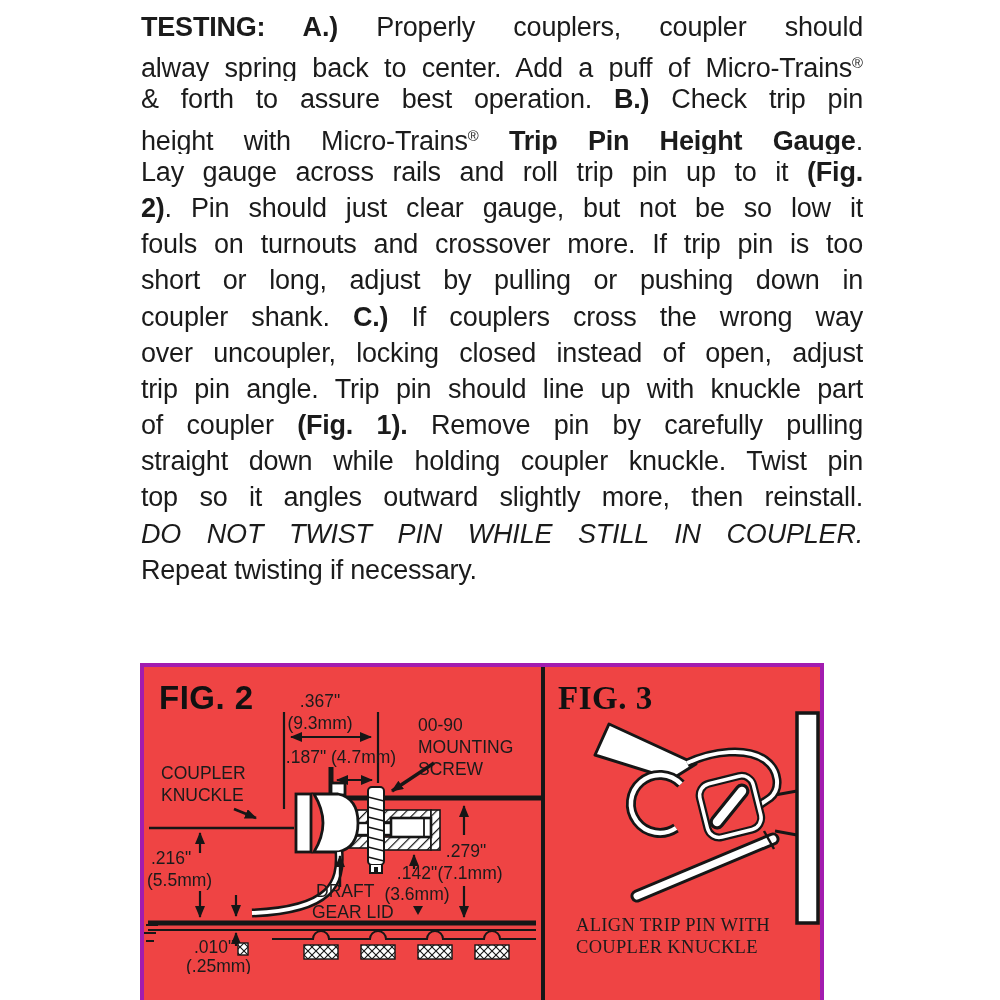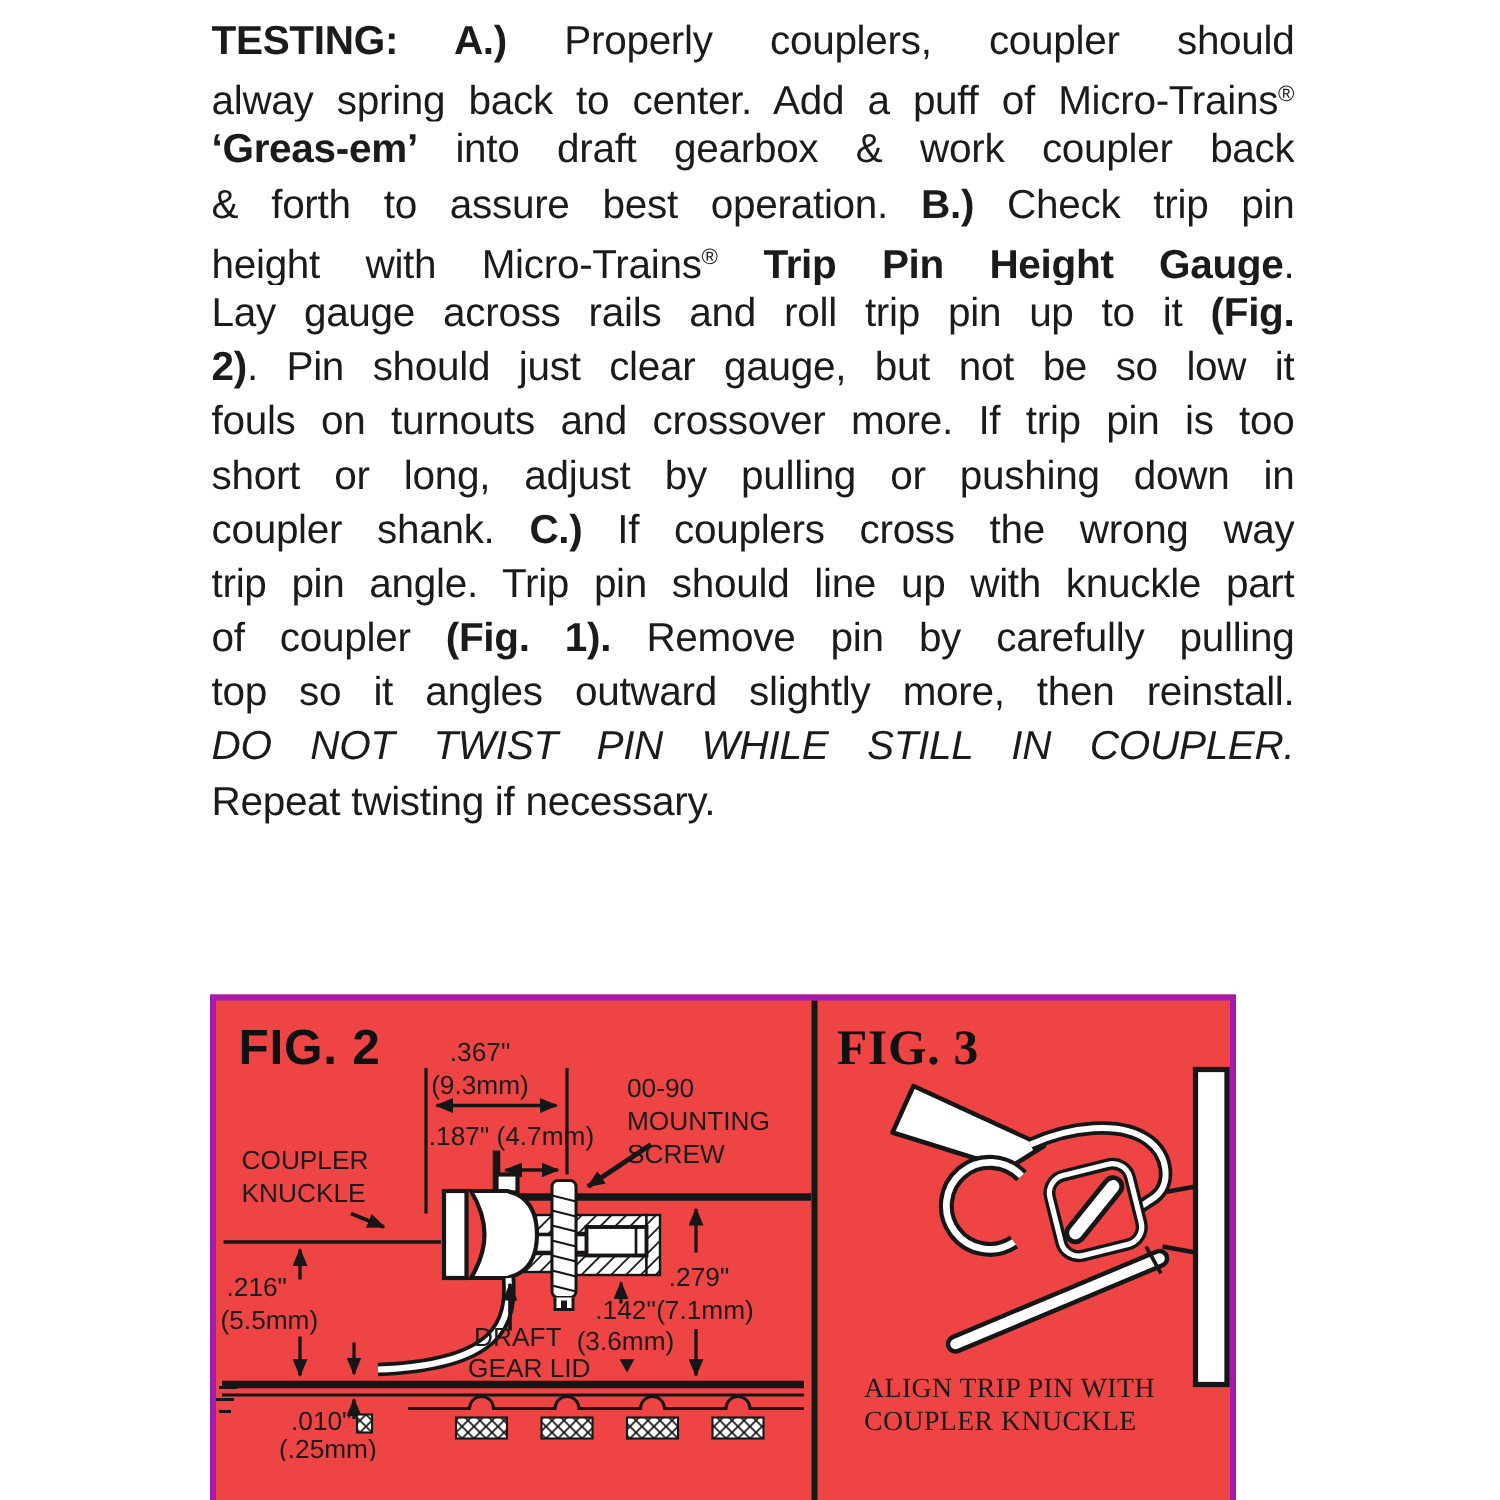--- a/index.html
+++ b/index.html
@@ -39,30 +39,31 @@
   .figcaption{font-size:18.5px;fill:#1b1b1b;letter-spacing:0.3px;}
   .ln{stroke:#161616;fill:none;}
   .fw{fill:#ffffff;}
 </style>
 </head>
 <body>
 
 <div class="article">
     <div class="tline"><span class="sb">TESTING: A.) </span><span class="sn">Properly couplers, coupler should</span></div>
     <div class="tline"><span class="sn">alway spring back to center. Add a puff of Micro-Trains</span><span class="sr">®</span></div>
-    <div class="tline"><span class="sb">‘Greas-em’</span><span class="sn"> into draft gearbox &amp; work coupler back</span></div>
     <div class="tline"><span class="sn">&amp; forth to assure best operation. </span><span class="sb">B.)</span><span class="sn"> Check trip pin</span></div>
     <div class="tline"><span class="sn">height with Micro-Trains</span><span class="sr">®</span><span class="sn"> </span><span class="sb">Trip Pin Height Gauge</span><span class="sn">.</span></div>
     <div class="tline"><span class="sn">Lay gauge across rails and roll trip pin up to it </span><span class="sb">(Fig.</span></div>
     <div class="tline"><span class="sb">2)</span><span class="sn">. Pin should just clear gauge, but not be so low it</span></div>
     <div class="tline"><span class="sn">fouls on turnouts and crossover more. If trip pin is too</span></div>
     <div class="tline"><span class="sn">short or long, adjust by pulling or pushing down in</span></div>
     <div class="tline"><span class="sn">coupler shank. </span><span class="sb">C.)</span><span class="sn"> If couplers cross the wrong way</span></div>
+    <div class="tline"><span class="sn">over uncoupler, locking closed instead of open, adjust</span></div>
     <div class="tline"><span class="sn">trip pin angle. Trip pin should line up with knuckle part</span></div>
     <div class="tline"><span class="sn">of coupler </span><span class="sb">(Fig. 1).</span><span class="sn"> Remove pin by carefully pulling</span></div>
+    <div class="tline"><span class="sn">straight down while holding coupler knuckle. Twist pin</span></div>
     <div class="tline"><span class="sn">top so it angles outward slightly more, then reinstall.</span></div>
     <div class="tline"><span class="sbi">DO NOT TWIST PIN WHILE STILL IN COUPLER.</span></div>
     <div class="tline last"><span class="sn">Repeat twisting if necessary.</span></div>
   </div>
 
 <div class="figures">
 
   <div class="figcell fig2cell">
     <svg width="397" height="307" viewBox="0 0 397 307">
       <defs>

